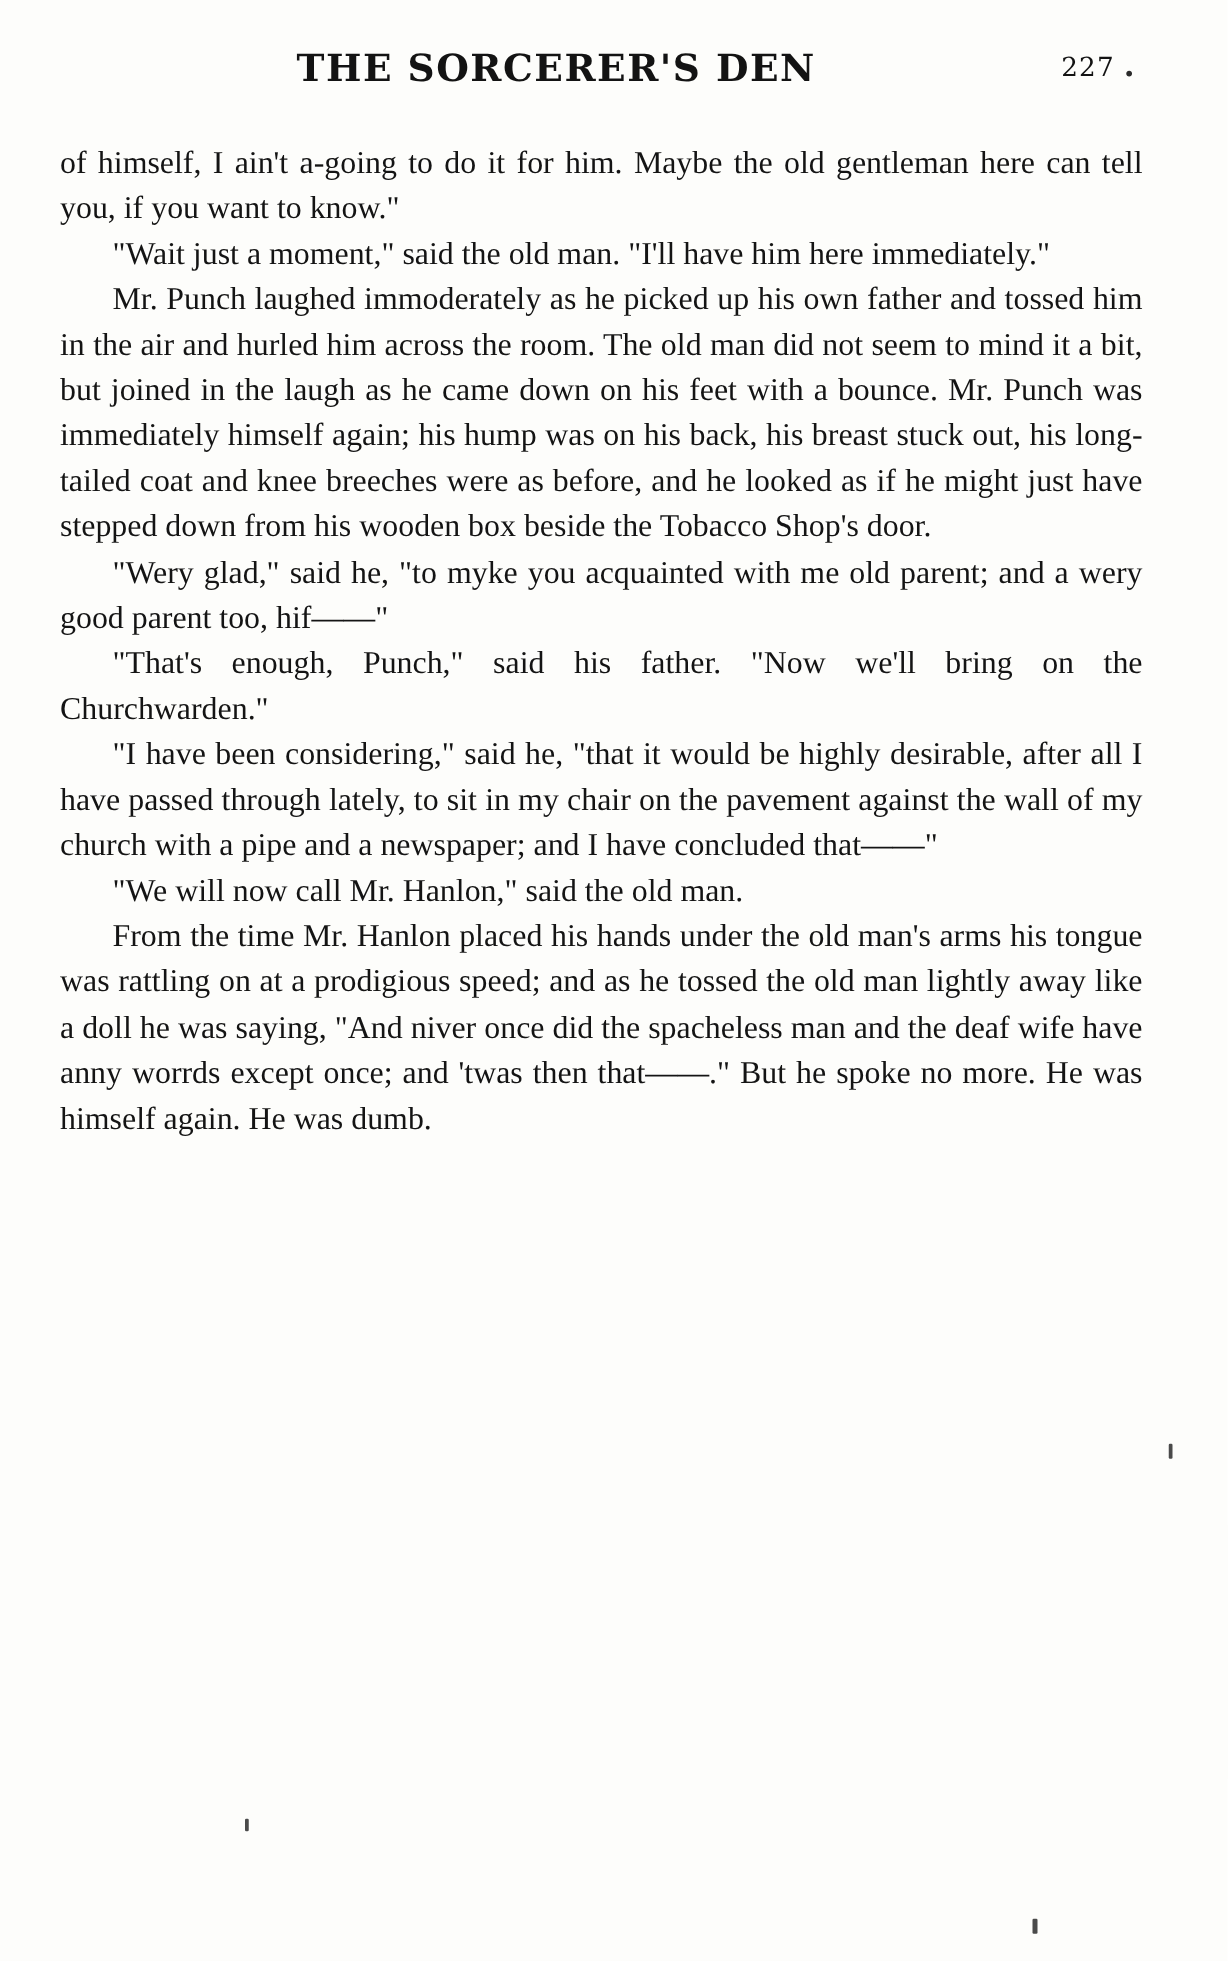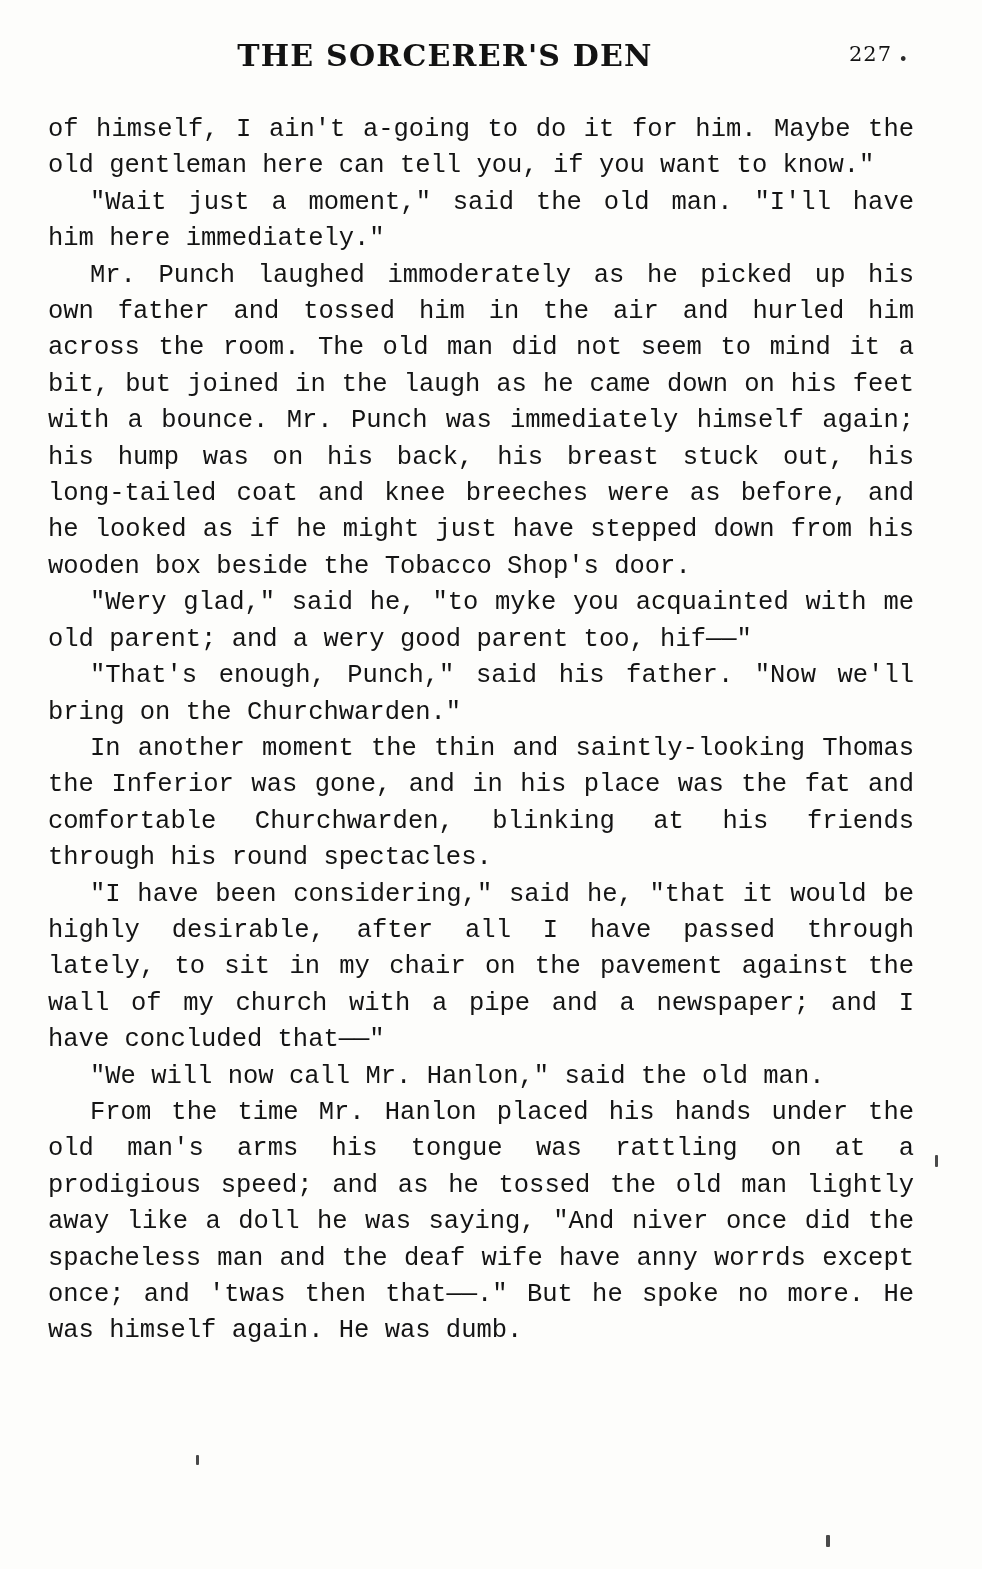--- a/index.html
+++ b/index.html
@@ -61,21 +61,21 @@
   .body-text {
     position: absolute;
     left: 48px;
     top: 112px;
     width: 866px;
     font-size: 25.5px;
     line-height: 36.4px;
     text-align: justify;
     text-justify: inter-word;
     color: #141414;
-    font-family: Liberation Mono, monospace;
+    font-family: Liberation Serif, serif;
   }
   .body-text p {
     margin: 0;
     text-indent: 42px;
   }
   .body-text p.no-indent {
     text-indent: 0;
   }
   .speck {
     position: absolute;
@@ -96,21 +96,20 @@
     <div class="header-page-number">227</div>
     <div class="header-mark">•</div>
   </div>
 
   <div class="body-text">
     <p class="no-indent">of himself, I ain't a-going to do it for him.   Maybe the old gentleman here can tell you, if you want to know."</p>
     <p>"Wait just a moment," said the old man.   "I'll have him here immediately."</p>
     <p>Mr. Punch laughed immoderately as he picked up his own father and tossed him in the air and hurled him across the room.   The old man did not seem to mind it a bit, but joined in the laugh as he came down on his feet with a bounce.   Mr. Punch was immediately himself again; his hump was on his back, his breast stuck out, his long-tailed coat and knee breeches were as before, and he looked as if he might just have stepped down from his wooden box beside the Tobacco Shop's door.</p>
     <p>"Wery glad," said he, "to myke you acquainted with me old parent; and a wery good parent too, hif——"</p>
     <p>"That's enough, Punch," said his father.   "Now we'll bring on the Churchwarden."</p>
-    <p>In another moment the thin and saintly-looking Thomas the Inferior was gone, and in his place was the fat and comfortable Churchwarden, blinking at his friends through his round spectacles.</p>
     <p>"I have been considering," said he, "that it would be highly desirable, after all I have passed through lately, to sit in my chair on the pavement against the wall of my church with a pipe and a newspaper; and I have concluded that——"</p>
     <p>"We will now call Mr. Hanlon," said the old man.</p>
     <p>From the time Mr. Hanlon placed his hands under the old man's arms his tongue was rattling on at a prodigious speed; and as he tossed the old man lightly away like a doll he was saying, "And niver once did the spacheless man and the deaf wife have anny worrds except once; and 'twas then that——."   But he spoke no more.   He was himself again.   He was dumb.</p>
   </div>
 
   <div class="speck speck-a"></div>
   <div class="speck speck-b"></div>
   <div class="speck speck-c"></div>
 
 </div>

